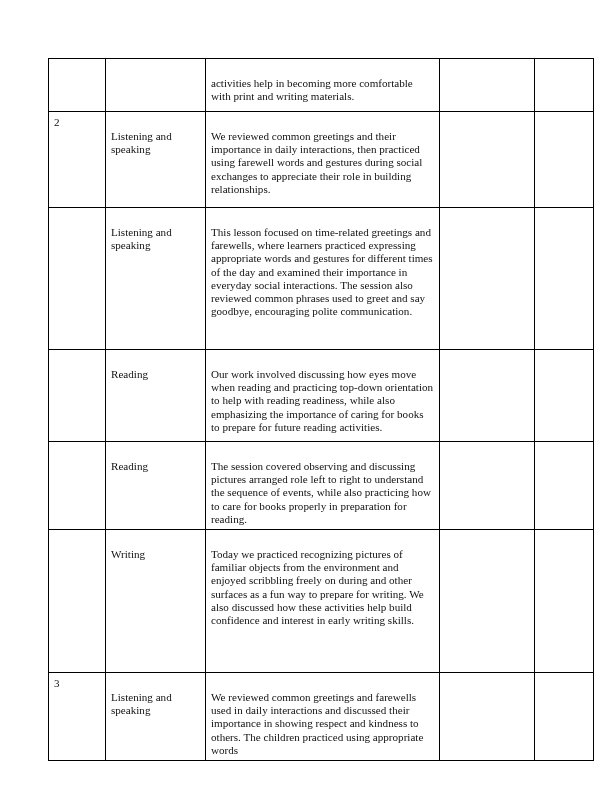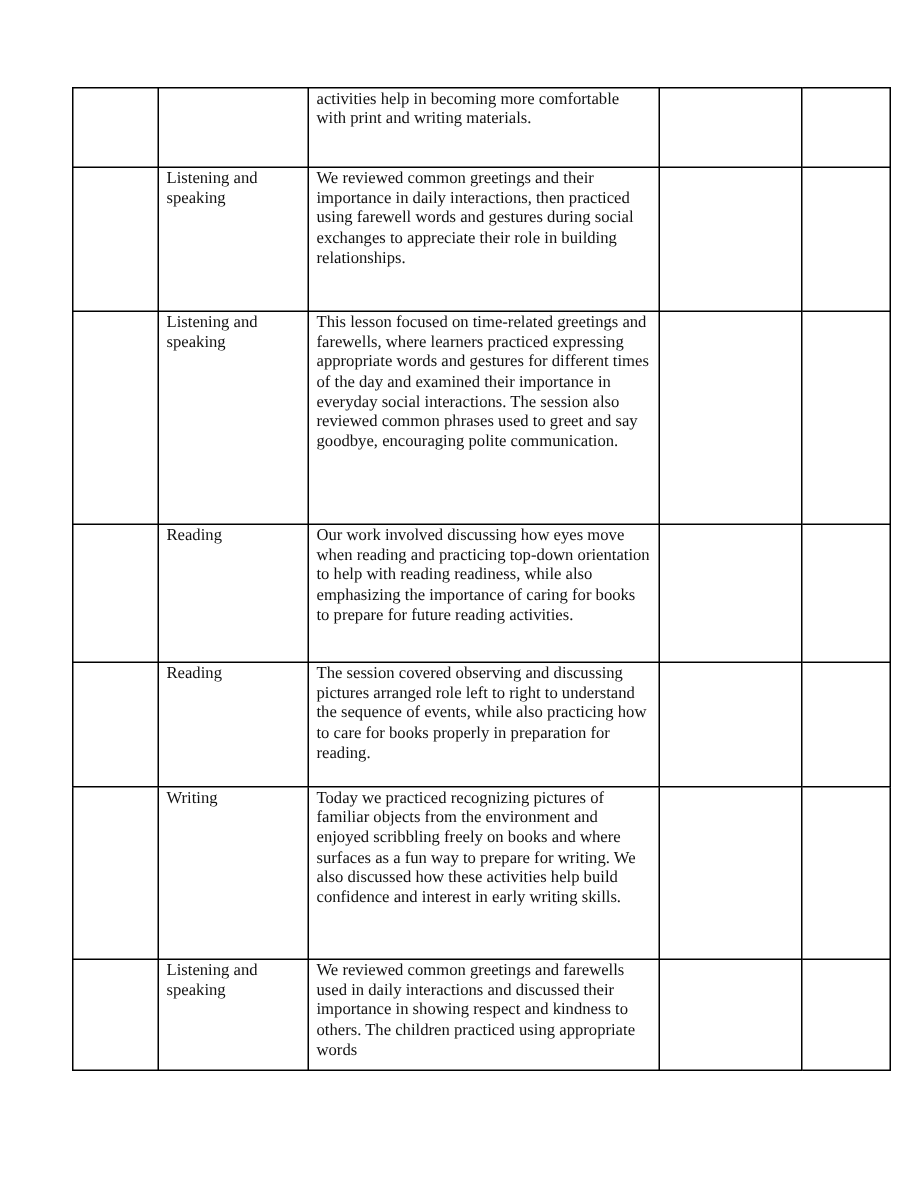--- a/index.html
+++ b/index.html
@@ -9,21 +9,21 @@
     table.lesson-table {
       position: absolute; left: 48px; top: 58px;
       border-collapse: collapse; table-layout: fixed;
       width: 545px;
     }
     table.lesson-table td {
       border: 1px solid #000;
       vertical-align: top;
       font-size: 11.1px;
       line-height: 13.2px;
-      padding: 1px 5px 3px 5px;
+      padding: 18px 5px 3px 5px;
       overflow: hidden;
     }
     td.week-cell { vertical-align: middle; padding-left: 4px; }
     td.week-cell span { display: block; margin-top: -14px; }
     td.desc-cell { padding-left: 22px; padding-right: 3px; }
     .col1 { width: 57px; }
     .col2 { width: 100px; }
     .col3 { width: 234px; }
     .col4 { width: 95px; }
     .col5 { width: 59px; }
@@ -79,26 +79,26 @@
       </tr>
       <tr style="height:83px">
         <td class="week-cell">
             <span></span>
           </td>
         <td>Reading</td>
         <td class="desc-cell">The session covered observing and discussing pictures arranged role left to right to understand the sequence of events, while also practicing how to care for books properly in preparation for reading.</td>
         <td></td>
         <td></td>
       </tr>
-      <tr style="height:115px">
+      <tr style="height:143px">
         <td class="week-cell">
             <span></span>
           </td>
         <td>Writing</td>
-        <td class="desc-cell">Today we practiced recognizing pictures of familiar objects from the environment and enjoyed scribbling freely on books and where surfaces as a fun way to prepare for writing. We also discussed how these activities help build confidence and interest in early writing skills.</td>
+        <td class="desc-cell">Today we practiced recognizing pictures of familiar objects from the environment and enjoyed scribbling freely on during and other surfaces as a fun way to prepare for writing. We also discussed how these activities help build confidence and interest in early writing skills.</td>
         <td></td>
         <td></td>
       </tr>
       <tr style="height:74px">
         <td class="week-cell">
             <span>3</span>
           </td>
         <td>Listening and speaking</td>
         <td class="desc-cell">We reviewed common greetings and farewells used in daily interactions and discussed their importance in showing respect and kindness to others. The children practiced using appropriate words</td>
         <td></td>

